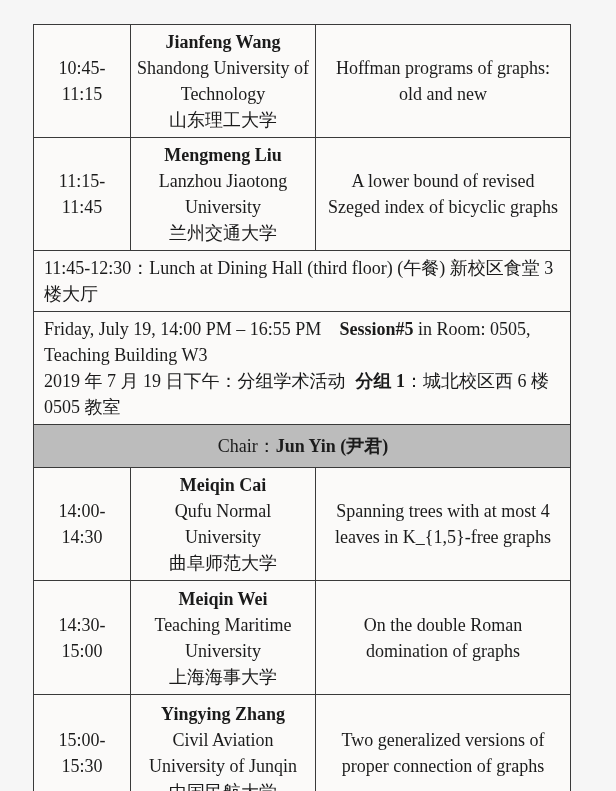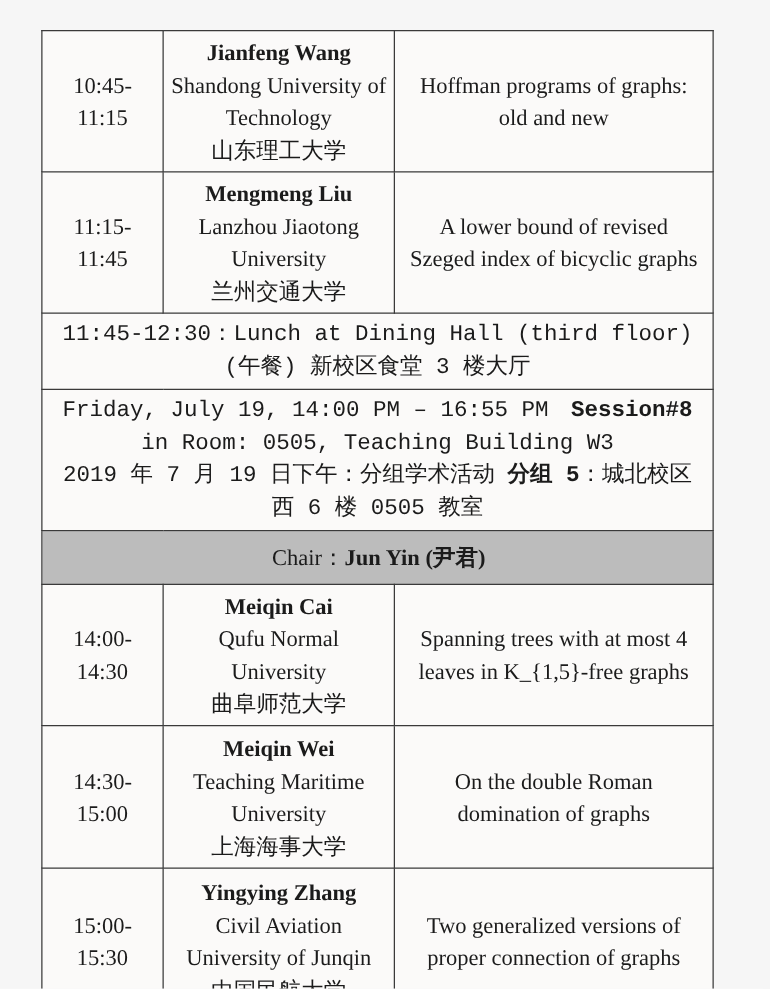--- a/index.html
+++ b/index.html
@@ -49,24 +49,23 @@
   tr.row-talk-1 td{height:105px;}
   tr.row-talk-2 td{height:107px;}
   tr.row-lunch td{height:45px;}
   tr.row-session td{height:64px;}
   tr.row-chair td{height:43px;}
   tr.row-talk-3 td{height:102px;}
   tr.row-talk-4 td{height:114px;}
   tr.row-talk-5 td{height:116px;}
   tr.row-coffee td{height:38px;}
   td.left-cell{
-    text-align:center;
+    text-align:left;
     padding-left:10px;
     padding-right:10px;
-    font-family:Liberation Mono, monospace;
   }
   tr.row-chair td{
     background:var(--chair-row-bg);
     text-align:center;
     padding-left:10px;
   }
   .bold{font-weight:bold;}
   .gap-lg{margin-left:18px;}
   .gap-sm{margin-left:10px;}
 </style>
@@ -108,24 +107,24 @@
 
       <tr class="row-lunch">
         <td colspan="3" class="left-cell">
           <span>11:45-12:30：Lunch at Dining Hall (third floor) (午餐) 新校区食堂 3 楼大厅</span>
         </td>
       </tr>
 
       <tr class="row-session">
         <td colspan="3" class="left-cell">
           <div class="ln">
-            <span>Friday, July 19, 14:00 PM – 16:55 PM</span><span class="bold gap-lg">Session#8</span><span> in Room: 0505, Teaching Building W3</span>
+            <span>Friday, July 19, 14:00 PM – 16:55 PM</span><span class="bold gap-lg">Session#5</span><span> in Room: 0505, Teaching Building W3</span>
           </div>
           <div class="ln">
-            <span>2019 年 7 月 19 日下午：分组学术活动</span><span class="bold gap-sm">分组 5</span><span>：城北校区西 6 楼 0505 教室</span>
+            <span>2019 年 7 月 19 日下午：分组学术活动</span><span class="bold gap-sm">分组 1</span><span>：城北校区西 6 楼 0505 教室</span>
           </div>
         </td>
       </tr>
 
       <tr class="row-chair">
         <td colspan="3">
           <span>Chair：</span><span class="bold">Jun Yin (尹君)</span>
         </td>
       </tr>
 

